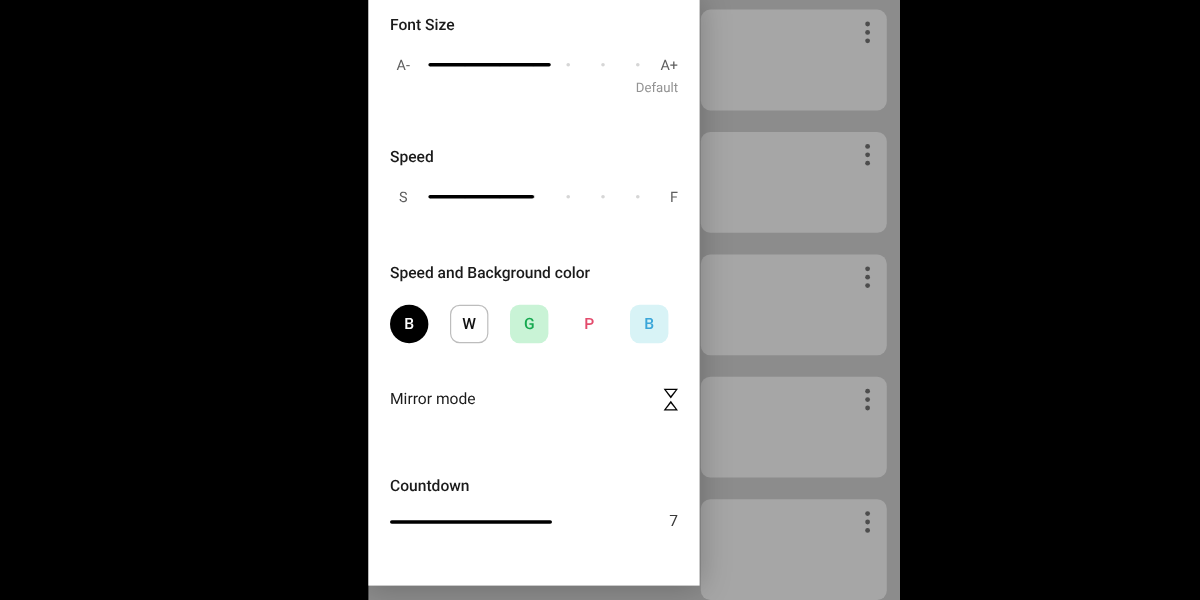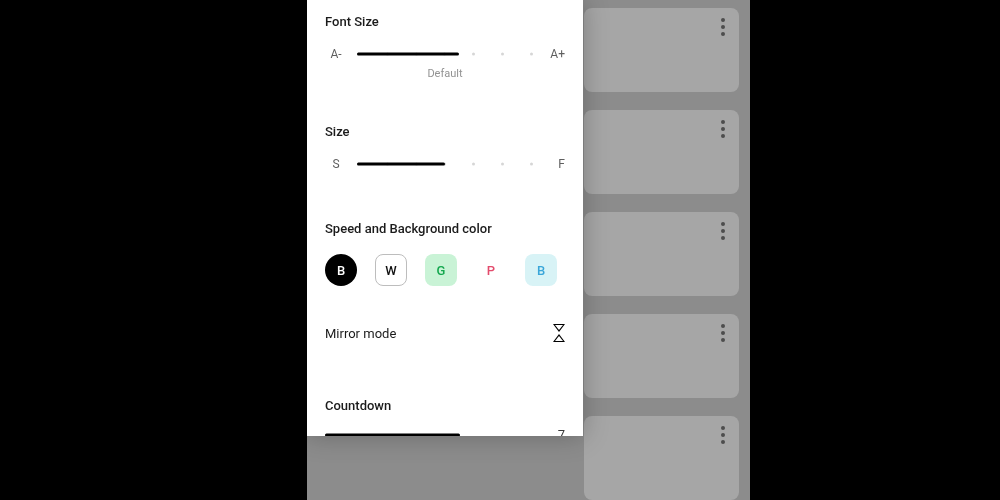--- a/index.html
+++ b/index.html
@@ -39,21 +39,21 @@
       width: 4px;
       height: 4px;
       border-radius: 50%;
       background: #4d4d4d;
     }
     .settings-panel {
       position: absolute;
       left: 307px;
       top: 0;
       width: 276px;
-      height: 436px;
+      height: 488px;
       background: #fff;
       box-shadow: 0 0 24px rgba(0,0,0,0.25);
       padding: 14px 18px 0 18px;
       overflow: hidden;
     }
     .section-title {
       font-size: 13px;
       color: #1b1b1b;
       font-weight: 500;
       margin-bottom: 18px;
@@ -91,21 +91,21 @@
       position: absolute;
       left: 0; top: 50%;
       height: 3px;
       background: #000;
       transform: translateY(-50%);
       border-radius: 2px;
     }
     .slider-caption {
       font-size: 11px;
       color: #939393;
-      text-align: center;
+      text-align: right;
       margin-top: 4px;
     }
     .spacer-lg { height: 44px; }
     .color-row {
       display: flex;
       gap: 18px;
       margin-top: 16px;
     }
     .color-chip {
       width: 32px;
@@ -257,21 +257,21 @@
         <div class="fill" id="font-fill" style="width: 58%;"></div>
       </div>
       <div class="slider-label right">A+</div>
     </div>
     <div class="slider-caption">Default</div>
   </div>
 
   <div class="spacer-lg"></div>
 
   <div>
-    <div class="section-title">Size</div>
+    <div class="section-title">Speed</div>
     <div class="slider-row">
       <div class="slider-label">S</div>
       <div class="slider-track">
         <div class="dots">
             <i></i>
             <i></i>
             <i></i>
             <i></i>
             <i></i>
             <i></i>

